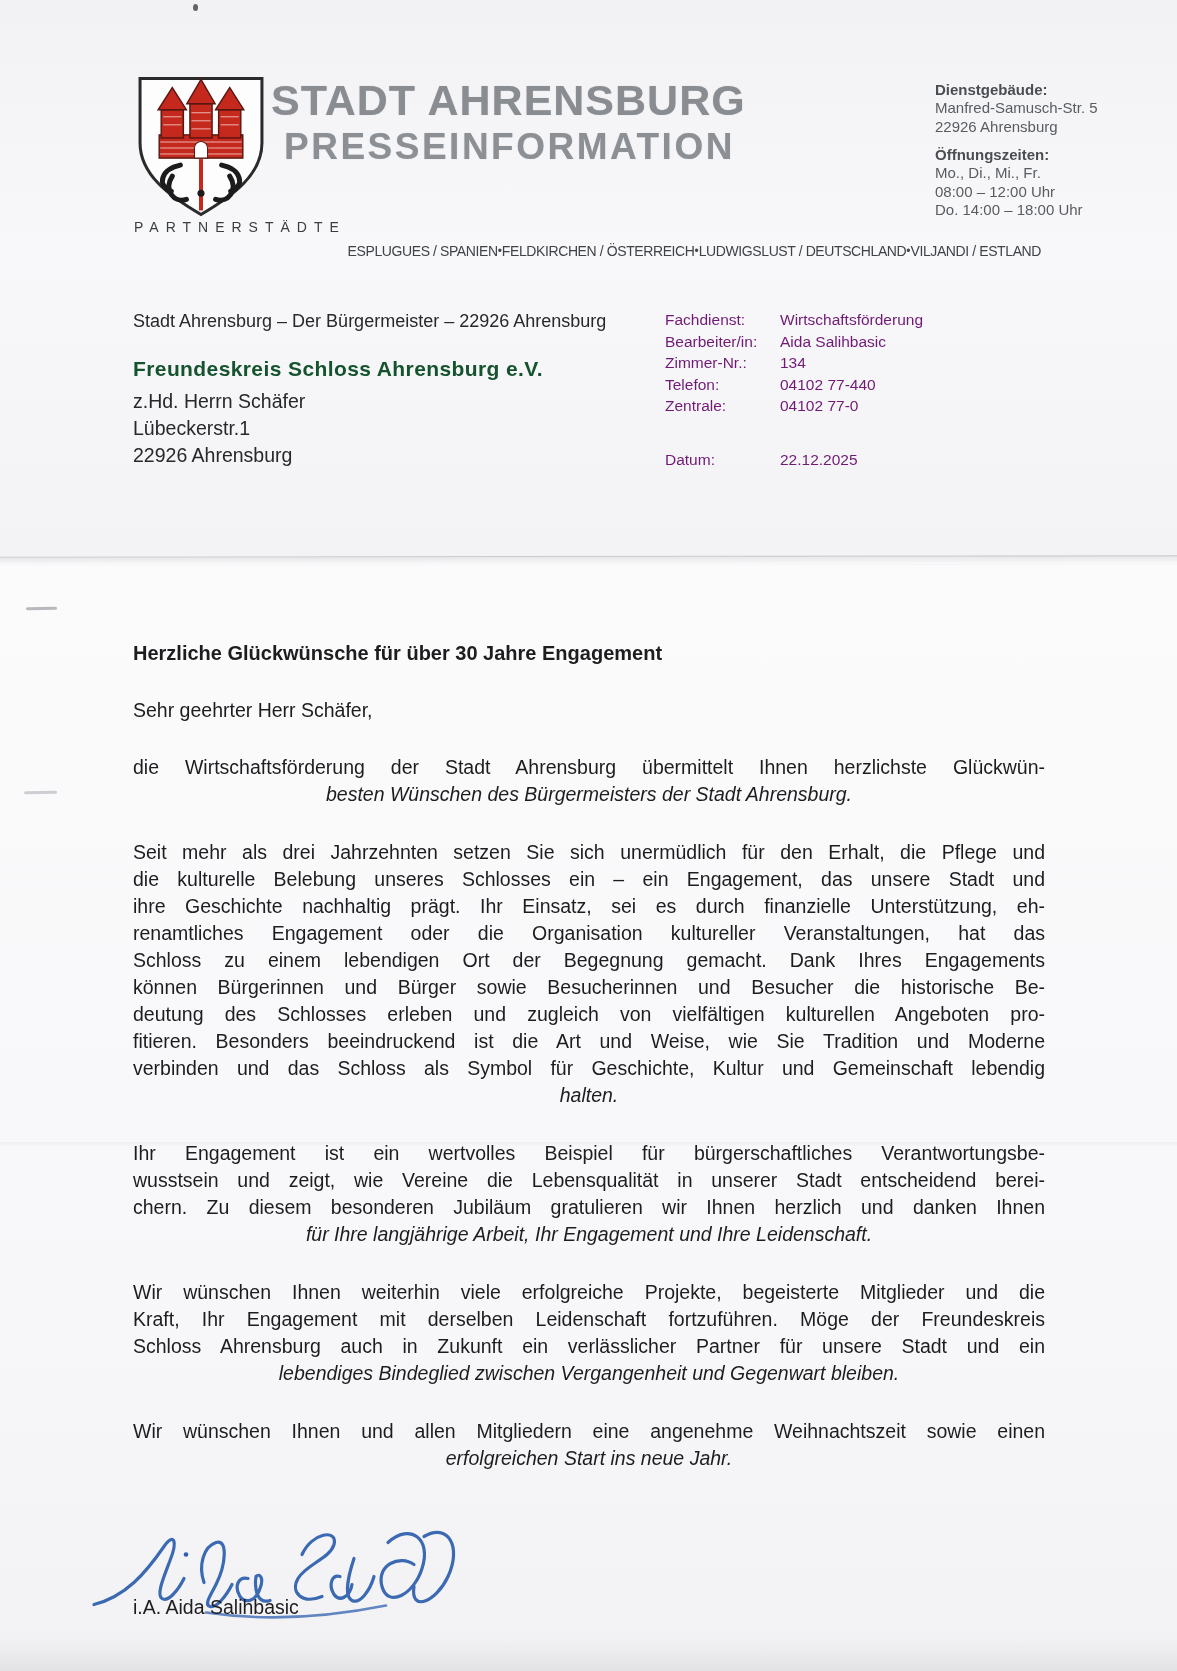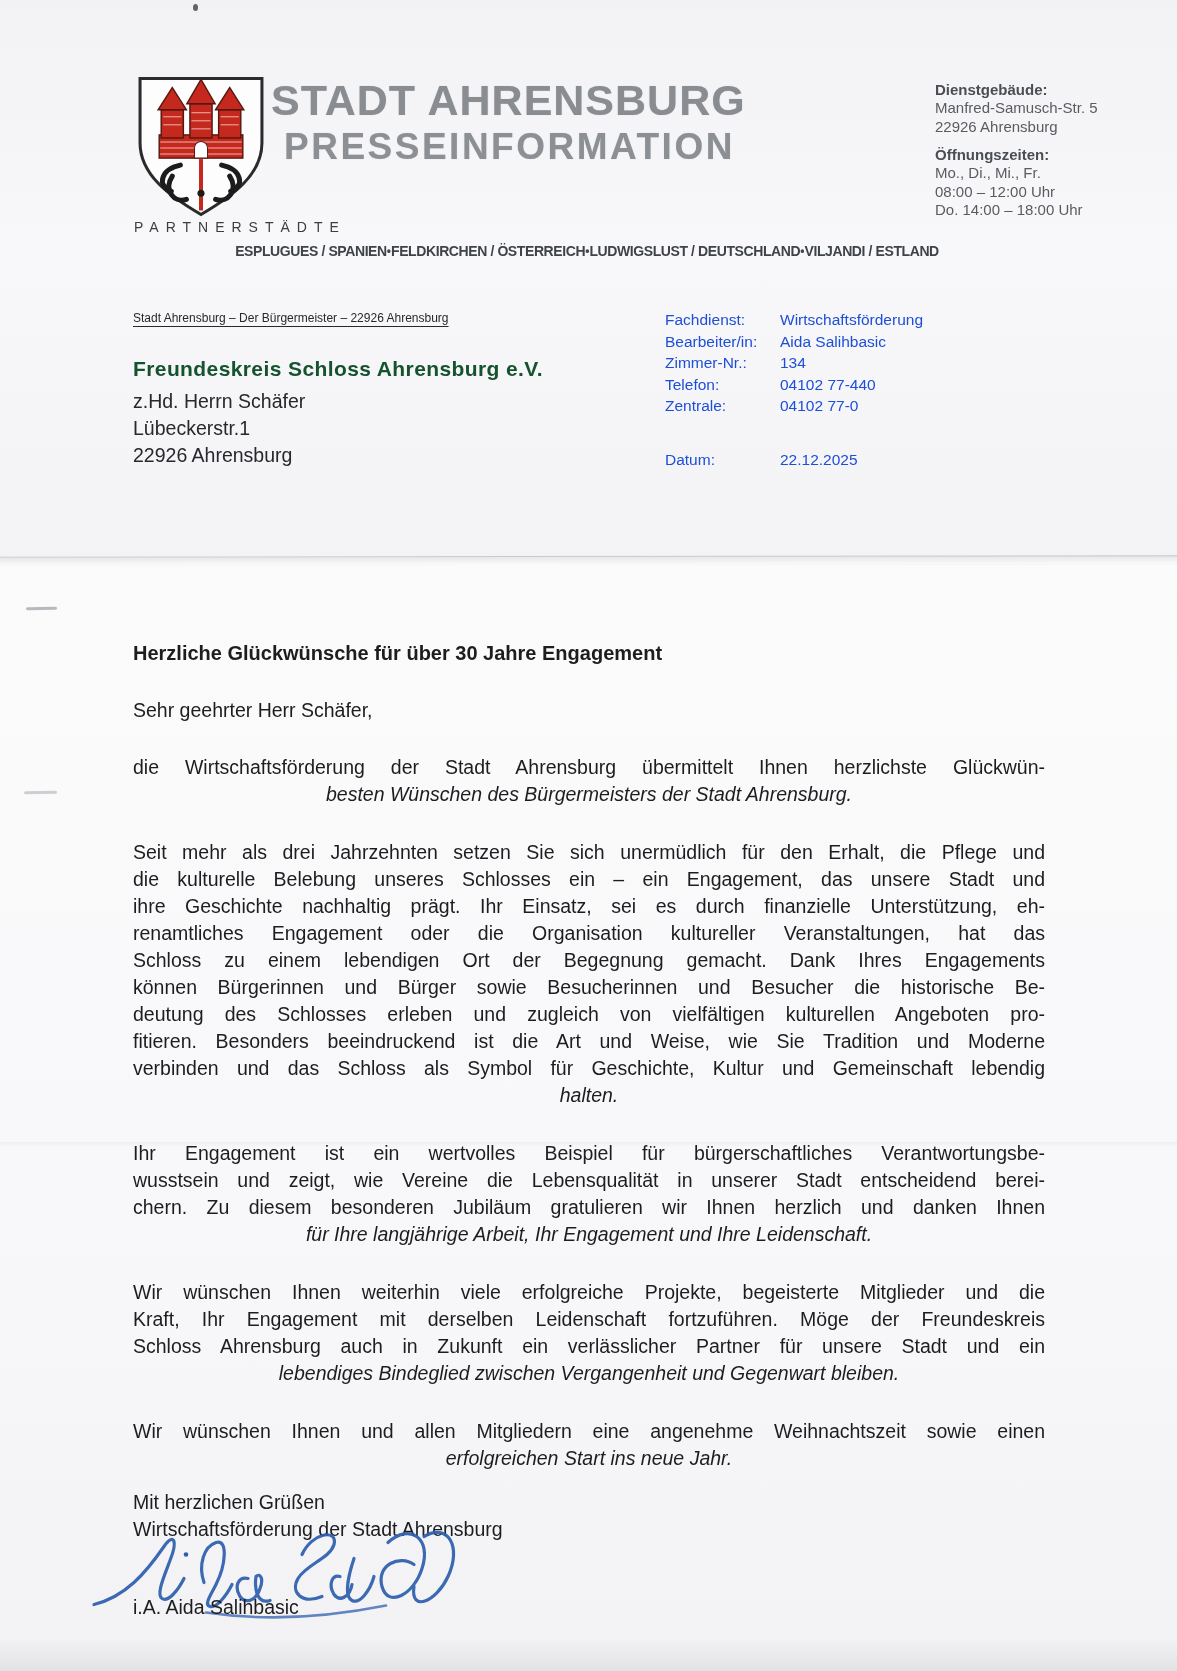--- a/index.html
+++ b/index.html
@@ -30,29 +30,29 @@
   .logo{position:absolute;left:133px;top:72px;width:136px;height:150px;}
   .brand-title{position:absolute;left:271px;top:76px;font-size:43px;font-weight:bold;
     letter-spacing:1px;color:#898d92;text-shadow:0 0 1px rgba(137,141,146,.4);}
   .brand-subtitle{position:absolute;left:284px;top:126px;font-size:37px;font-weight:bold;
     letter-spacing:2.5px;color:#8c9095;text-shadow:0 0 1px rgba(140,144,149,.4);}
   .office{position:absolute;left:935px;top:80px;width:235px;font-size:15px;color:#585c61;line-height:18.5px;}
   .office .lbl{font-weight:bold;color:#4a4e53;line-height:19px;}
   .office .gap{height:9px;}
   .partners-label{position:absolute;left:134px;top:219px;font-size:14px;letter-spacing:7px;color:#3a3e42;}
   .cities{position:absolute;left:133px;top:243px;width:908px;display:flex;
-    justify-content:center;align-items:center;font-size:14px;letter-spacing:-.4px;color:#3f4347;font-weight:bold;}
+    justify-content:flex-end;align-items:center;font-size:14px;letter-spacing:-.4px;color:#3f4347;}
   .cities .bullet{font-size:12px;letter-spacing:0;color:#45494d;}
 
   
-  .sender-line{position:absolute;left:133px;top:311px;font-size:12px;color:#26282b;
-    text-decoration:underline;text-underline-offset:4px;}
+  .sender-line{position:absolute;left:133px;top:311px;font-size:18px;color:#26282b;
+    text-underline-offset:4px;}
   .recipient-name{position:absolute;left:133px;top:357px;font-size:21px;font-weight:bold;letter-spacing:.4px;color:#14532d;}
   .recipient-lines{position:absolute;left:133px;top:388px;font-size:19.5px;line-height:27px;color:#26282b;}
-  .contact{position:absolute;left:665px;top:309px;width:400px;font-size:15.5px;line-height:21.5px;color:#1d4ed8;}
+  .contact{position:absolute;left:665px;top:309px;width:400px;font-size:15.5px;line-height:21.5px;color:#701a75;}
   .contact .row .lbl{display:inline-block;width:115px;}
   .contact .date-row{margin-top:32px;}
 
   
   .body-col{position:absolute;left:133px;top:640px;width:912px;font-size:19.5px;color:#1d1d1f;}
   .subject{font-weight:bold;font-size:20px;line-height:27px;margin-bottom:30px;}
   .salutation{line-height:27px;margin-bottom:30px;margin-top:28px;}
   .para{margin-bottom:31px;}
   .line{line-height:27px;height:27px;white-space:nowrap;}
   .jl{text-align:justify;text-align-last:justify;}
@@ -192,24 +192,20 @@
           <div class="line jl">Schloss Ahrensburg auch in Zukunft ein verlässlicher Partner für unsere Stadt und ein</div>
           <div class="line ll">lebendiges Bindeglied zwischen Vergangenheit und Gegenwart bleiben.</div>
         </div>
         <div class="para">
           <div class="line jl">Wir wünschen Ihnen und allen Mitgliedern eine angenehme Weihnachtszeit sowie einen</div>
           <div class="line ll">erfolgreichen Start ins neue Jahr.</div>
         </div>
       </div>
   </div>
 
-  <div class="closing" id="closing-lines">
-      <div>Mit herzlichen Grüßen</div>
-      <div>Wirtschaftsförderung der Stadt Ahrensburg</div>
-    </div>
 
   <svg class="signature-svg" viewBox="0 0 372 105">
     <g fill="none" stroke="#2e5fae" stroke-width="3.2" stroke-linecap="round" opacity="0.93">
       <path d="M8,84 C40,76 60,52 78,26 C88,12 92,20 84,40 C78,56 70,74 76,78 C82,82 92,70 98,58"></path>
       <path d="M118,62 C112,44 118,26 130,22 C142,18 140,44 130,64 C124,76 118,84 124,86 C130,88 140,76 146,64"></path>
       <path d="M162,58 C152,56 148,66 154,76 C160,84 170,80 174,68 C178,58 174,52 170,56 C168,70 172,84 184,80"></path>
       <path d="M216,34 C226,12 252,8 248,24 C244,38 220,44 212,58 C204,72 216,84 236,76"></path>
       <path d="M254,56 C246,54 242,64 248,74 C254,82 264,76 266,64"></path>
       <path d="M268,38 C262,56 258,76 266,80 C274,84 284,70 288,56"></path>
       <path d="M302,22 C324,2 346,18 336,48 C328,74 302,88 296,66 C290,44 314,34 328,44"></path>

